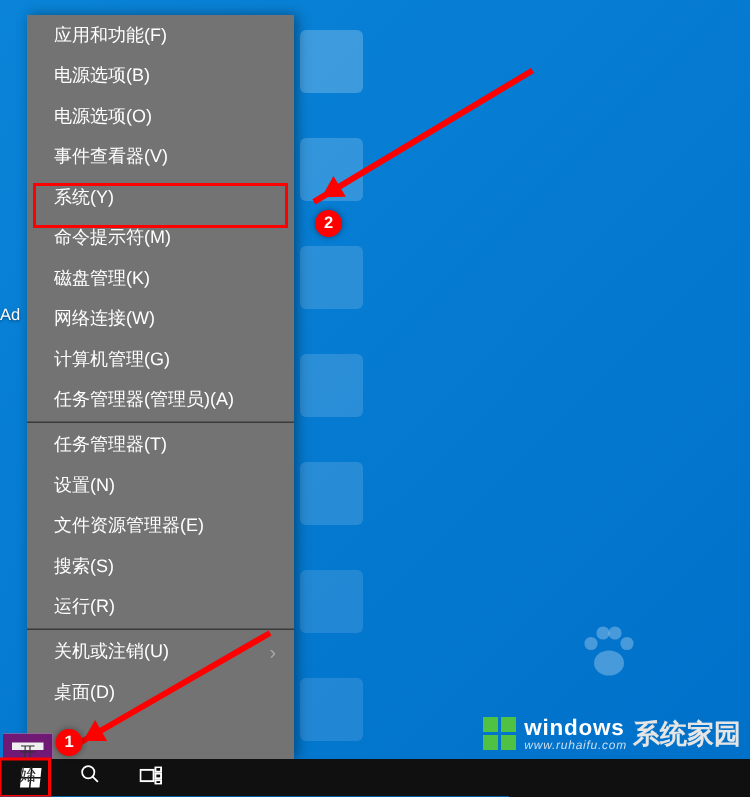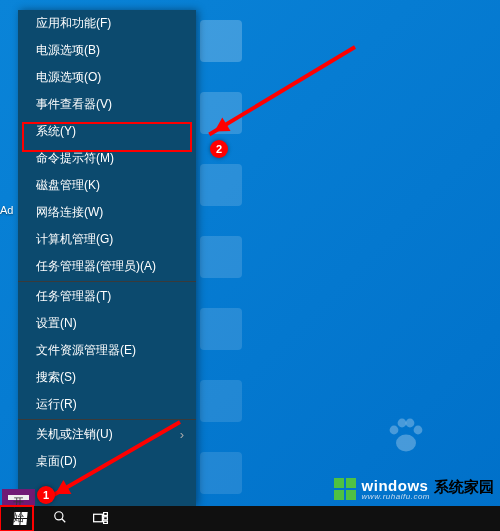--- a/index.html
+++ b/index.html
@@ -41,21 +41,21 @@
     font-size: 11px;
     text-shadow: 0 1px 2px rgba(0,0,0,0.5);
   }
 
   .menu {
     position: absolute;
     left: 18px;
     top: 10px;
     width: 178px;
     height: 496px;
-    background: #0c4a6e;
+    background: #737373;
     color: #fff;
     font-size: 12px;
     box-shadow: 2px 0 8px rgba(0,0,0,0.4);
   }
   .mi {
     height: 27px;
     line-height: 27px;
     padding: 0 18px;
     cursor: pointer;
     white-space: nowrap;
@@ -184,38 +184,38 @@
     width: 170px;
     transform: rotate(149deg);
   }
 
   
   .wm {
     position: absolute;
     right: 6px;
     bottom: 30px;
     display: flex;
-    align-items: flex-start;
+    align-items: center;
     gap: 6px;
     z-index: 30;
   }
   .wmlogo {
     display: grid;
     grid-template-columns: 10px 10px;
     grid-template-rows: 10px 10px;
     gap: 2px;
   }
   .wmlogo span:nth-child(1){background:#4fc143;}
   .wmlogo span:nth-child(2){background:#4fc143;}
   .wmlogo span:nth-child(3){background:#4fc143;}
   .wmlogo span:nth-child(4){background:#4fc143;}
   .wmtxt { display:flex; flex-direction:column; line-height:1; }
   .wmtxt .l1 { color:#fff; font-size:15px; font-weight:bold; letter-spacing:0.5px;}
   .wmtxt .l2 { color:#cde; font-size:8px; letter-spacing:0.5px;font-style:italic;}
-  .wmcn { color:#000000; font-size:15px; font-weight:bold; margin-left:-2px;}
+  .wmcn { color:#e5e5e5; font-size:18px; font-weight:bold; margin-left:-2px;}
 
   .pawprint {
     position: absolute;
     right: 70px;
     bottom: 60px;
     color: rgba(255,255,255,0.28);
     font-size: 48px;
     z-index: 2;
     pointer-events:none;
   }

